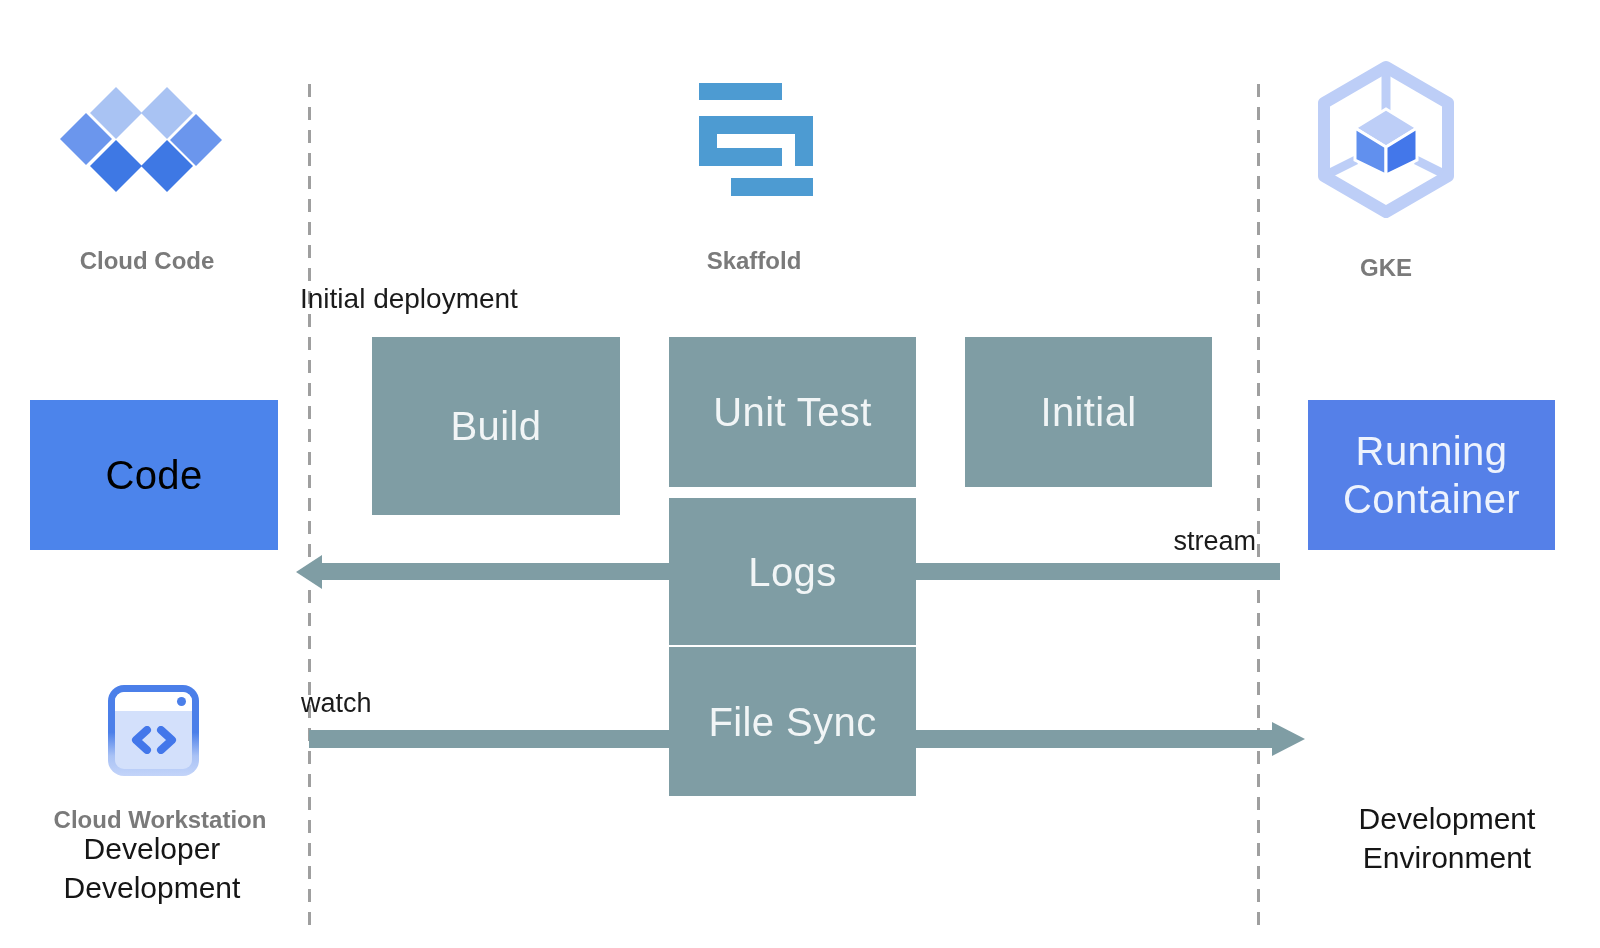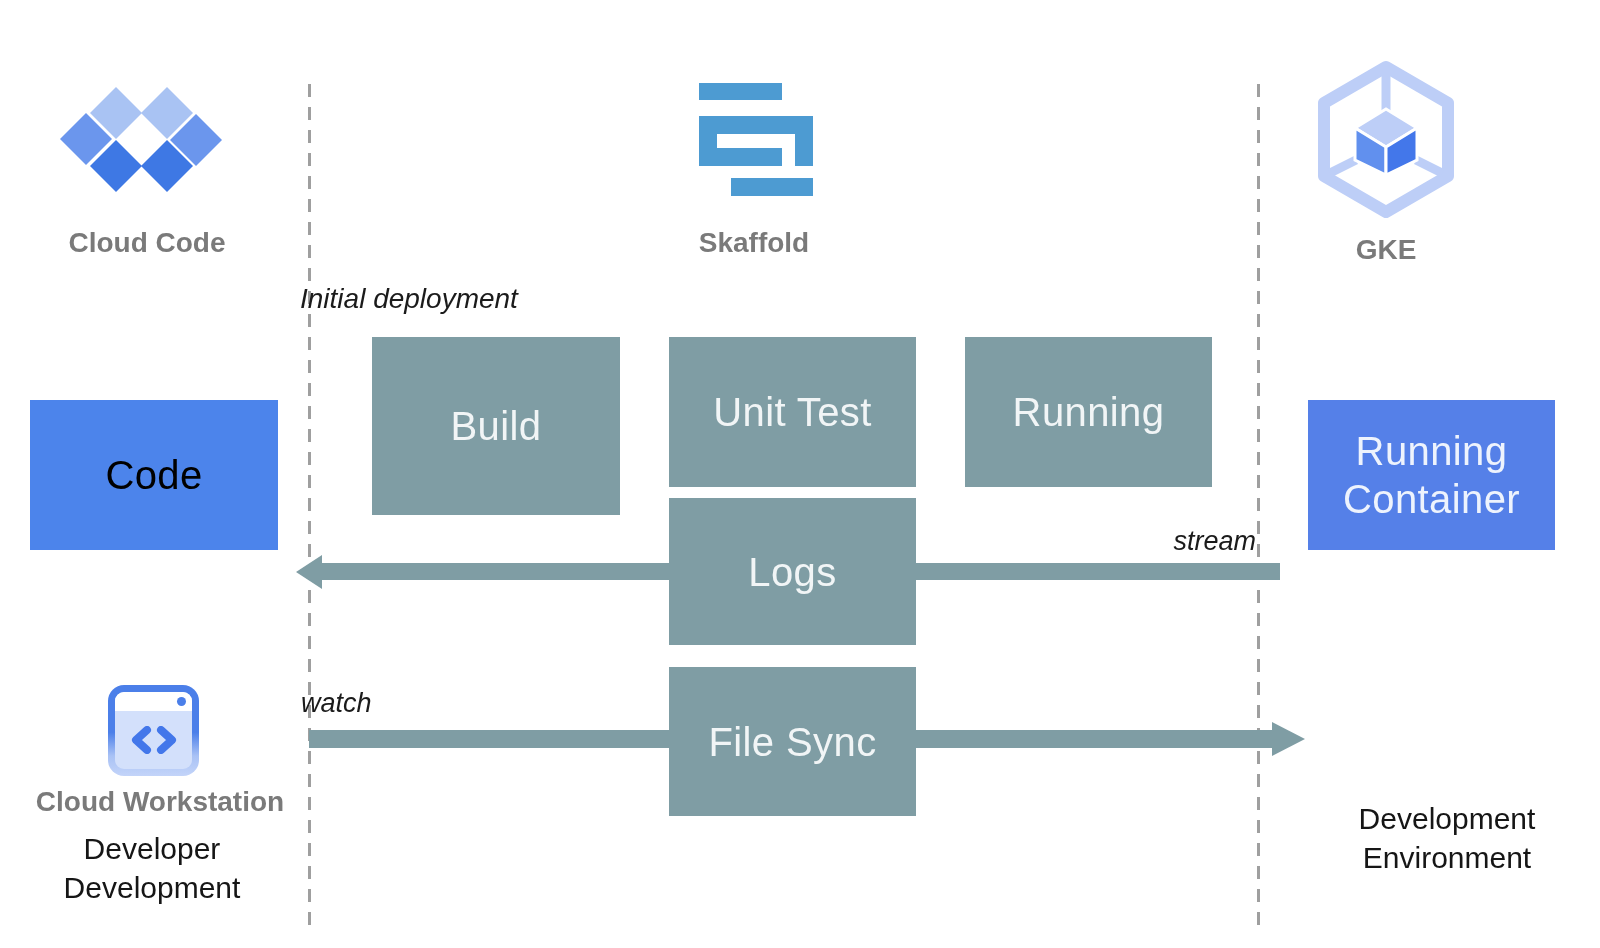--- a/index.html
+++ b/index.html
@@ -25,23 +25,23 @@
     border-top:17px solid transparent;border-bottom:17px solid transparent;
     border-right:26px solid #7F9DA4;
   }
   .arrow-head-right{
     position:absolute;width:0;height:0;
     border-top:17px solid transparent;border-bottom:17px solid transparent;
     border-left:33px solid #7F9DA4;
   }
   .icon-label{
     position:absolute;transform:translateX(-50%);
-    font-size:28px;font-weight:bold;color:#7A7A7A;white-space:nowrap;
+    font-size:24px;font-weight:bold;color:#7A7A7A;white-space:nowrap;margin-top:20px;
   }
-  .small-note{position:absolute;font-size:27px;color:#1b1b1b;white-space:nowrap;font-style:italic;}
+  .small-note{position:absolute;font-size:27px;color:#1b1b1b;white-space:nowrap;}
   .big-note{
     position:absolute;transform:translateX(-50%);text-align:center;
     font-size:30px;color:#161616;line-height:39px;white-space:nowrap;
   }
   .ws-icon{
     position:absolute;left:108px;top:685px;width:91px;height:91px;box-sizing:border-box;
     border-radius:16px;padding:7px;
     background:linear-gradient(180deg,#4b7fe9 0%,#4b7fe9 52%,#a9c2f5 78%,#c3d4f9 100%);
   }
   .ws-inner{
@@ -97,23 +97,23 @@
 
   <div class="arrow-line" style="left:318px;top:563px;width:962px;height:17px;"></div>
   <div class="arrow-head-left" style="left:296px;top:555px;"></div>
 
   <div class="arrow-line" style="left:309px;top:730px;width:963px;height:18px;"></div>
   <div class="arrow-head-right" style="left:1272px;top:722px;"></div>
 
   <div class="node blue" style="left:30px;top:400px;width:248px;height:150px;">Code</div>
   <div class="node teal" style="left:372px;top:337px;width:248px;height:178px;">Build</div>
   <div class="node teal" style="left:669px;top:337px;width:247px;height:150px;">Unit Test</div>
-  <div class="node teal" style="left:965px;top:337px;width:247px;height:150px;">Running</div>
+  <div class="node teal" style="left:965px;top:337px;width:247px;height:150px;">Initial</div>
   <div class="node teal" style="left:669px;top:498px;width:247px;height:147px;">Logs</div>
-  <div class="node teal" style="left:669px;top:667px;width:247px;height:149px;">File Sync</div>
+  <div class="node teal" style="left:669px;top:647px;width:247px;height:149px;">File Sync</div>
   <div class="node rc" style="left:1308px;top:400px;width:247px;height:150px;box-sizing:border-box;">Running Container</div>
 
   <div class="ws-icon">
     <div class="ws-inner">
       <div class="ws-header">
         <div class="ws-dot"></div>
       </div>
       <div class="ws-body">
         <svg width="48" height="28" viewBox="0 0 48 28">
           <polyline points="17,4 6,14 17,24" fill="none" stroke="#4377ea" stroke-width="8" stroke-linejoin="round" stroke-linecap="round"></polyline>

